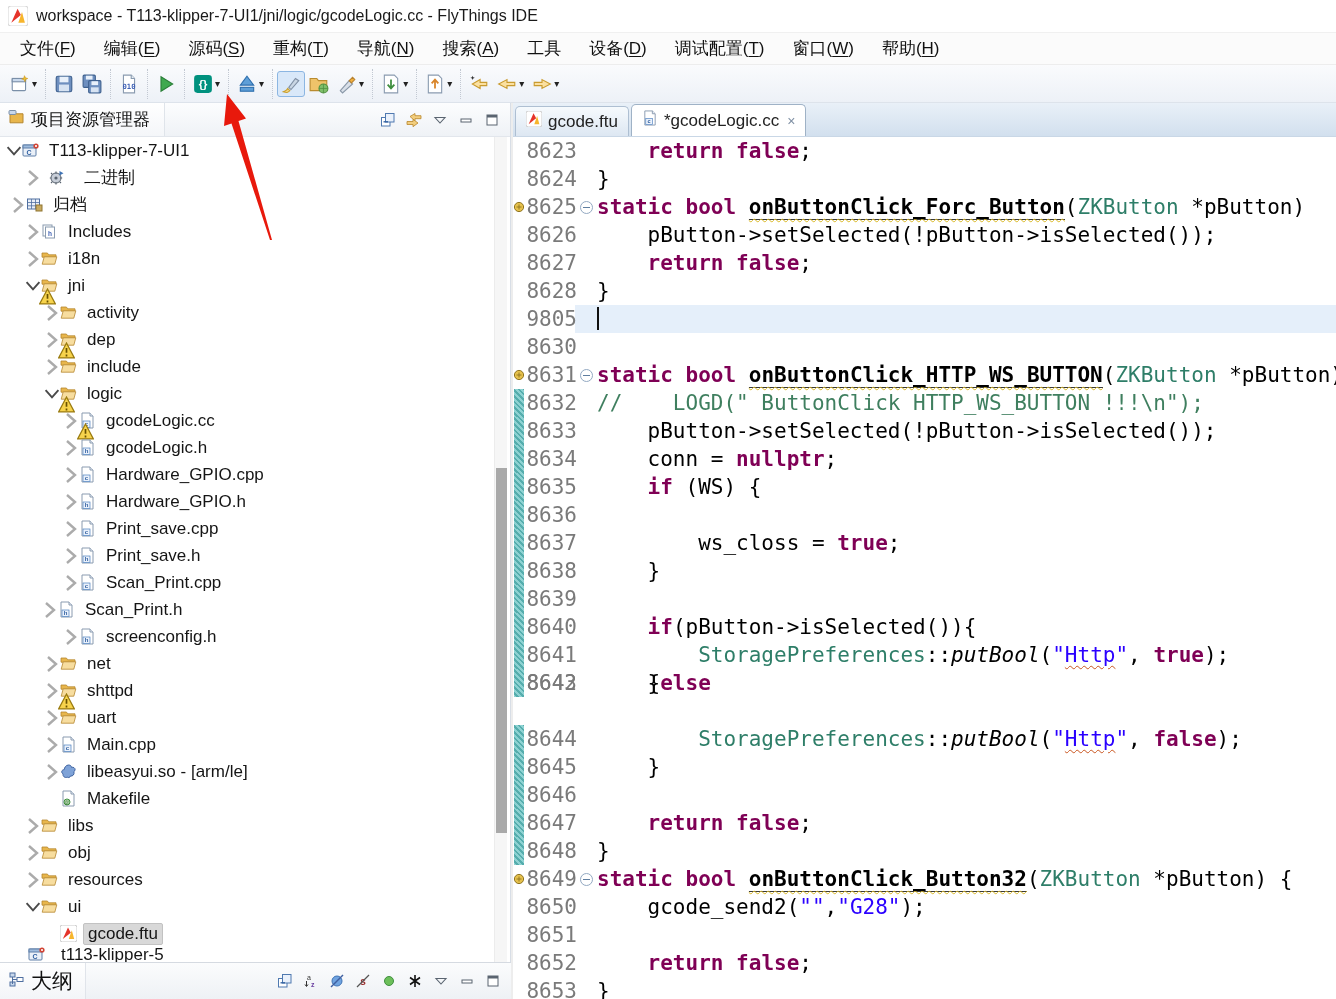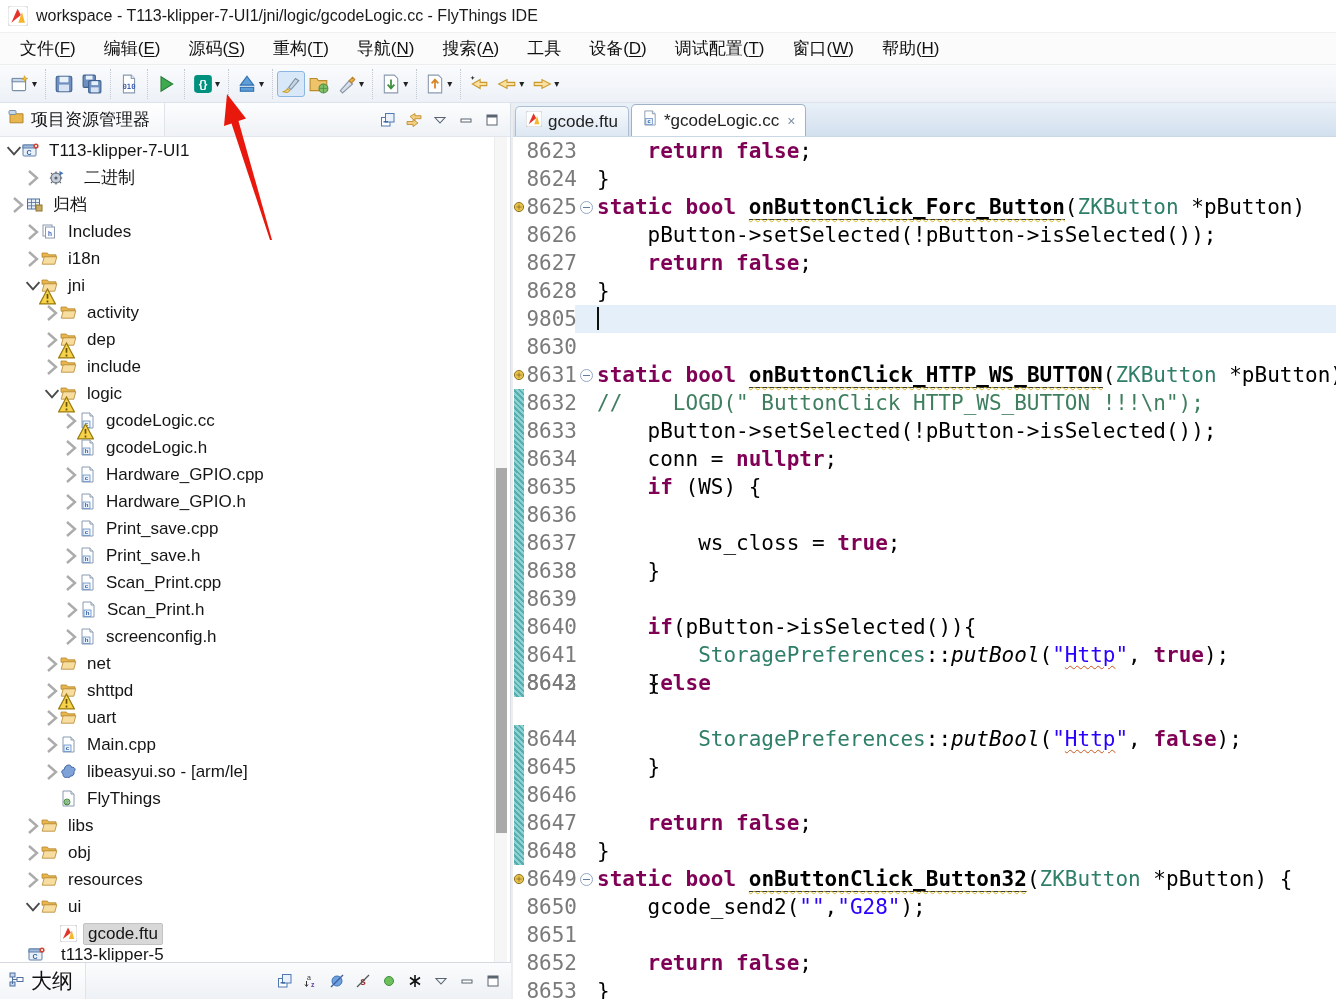--- a/index.html
+++ b/index.html
@@ -610,21 +610,21 @@
             <span class="tic">
               <svg viewBox="0 0 17 17">
                 <path d="M3 1h8l3 3v12H3z" fill="#fff" stroke="#8A9BB0"></path>
                 <path d="M11 1v3h3" fill="#E8EEF5" stroke="#8A9BB0"></path>
                 <rect x="4" y="9" width="7" height="6.5" fill="#EAF1FB" stroke="#4A7FBF" stroke-width="0.7"></rect>
                 <text x="7.5" y="14.3" font-size="6" fill="#2F5FA0" font-weight="bold" text-anchor="middle">c</text>
               </svg>
             </span>
             <span class="lbl">Scan_Print.cpp</span>
           </div>
-          <div class="trow" style="padding-left: 42px; margin-left: 22px;">
+          <div class="trow" style="padding-left: 42px;">
             <span class="exp">
               <svg viewBox="0 0 8 10">
                 <path d="M2 1.5 L6 5 L2 8.5" fill="none" stroke="#ABABAB" stroke-width="1.2"></path>
               </svg>
             </span>
             <span class="tic">
               <svg viewBox="0 0 17 17">
                 <path d="M3 1h8l3 3v12H3z" fill="#fff" stroke="#8A9BB0"></path>
                 <path d="M11 1v3h3" fill="#E8EEF5" stroke="#8A9BB0"></path>
                 <rect x="4" y="9" width="7" height="6.5" fill="#EAF1FB" stroke="#4A7FBF" stroke-width="0.7"></rect>
@@ -729,21 +729,21 @@
           <div class="trow" style="padding-left: 44px;">
             <span class="exp"></span>
             <span class="tic">
               <svg viewBox="0 0 17 17">
                 <path d="M3 1h8l3 3v12H3z" fill="#fff" stroke="#8A9BB0"></path>
                 <path d="M11 1v3h3" fill="#E8EEF5" stroke="#8A9BB0"></path>
                 <circle cx="7" cy="12" r="3" fill="#CFEAC8" stroke="#3F8F3F"></circle>
                 <text x="7" y="14" font-size="5" fill="#2F6F2F" text-anchor="middle">@</text>
               </svg>
             </span>
-            <span class="lbl">FlyThings</span>
+            <span class="lbl">Makefile</span>
           </div>
           <div class="trow" style="padding-left: 25px;">
             <span class="exp">
               <svg viewBox="0 0 8 10">
                 <path d="M2 1.5 L6 5 L2 8.5" fill="none" stroke="#ABABAB" stroke-width="1.2"></path>
               </svg>
             </span>
             <span class="tic">
               <svg viewBox="0 0 17 17">
                 <path d="M1 3h5.4l1.3 1.8H15v2.4H1z" fill="#E8B64C" stroke="#B5862E" stroke-width="0.8"></path>

